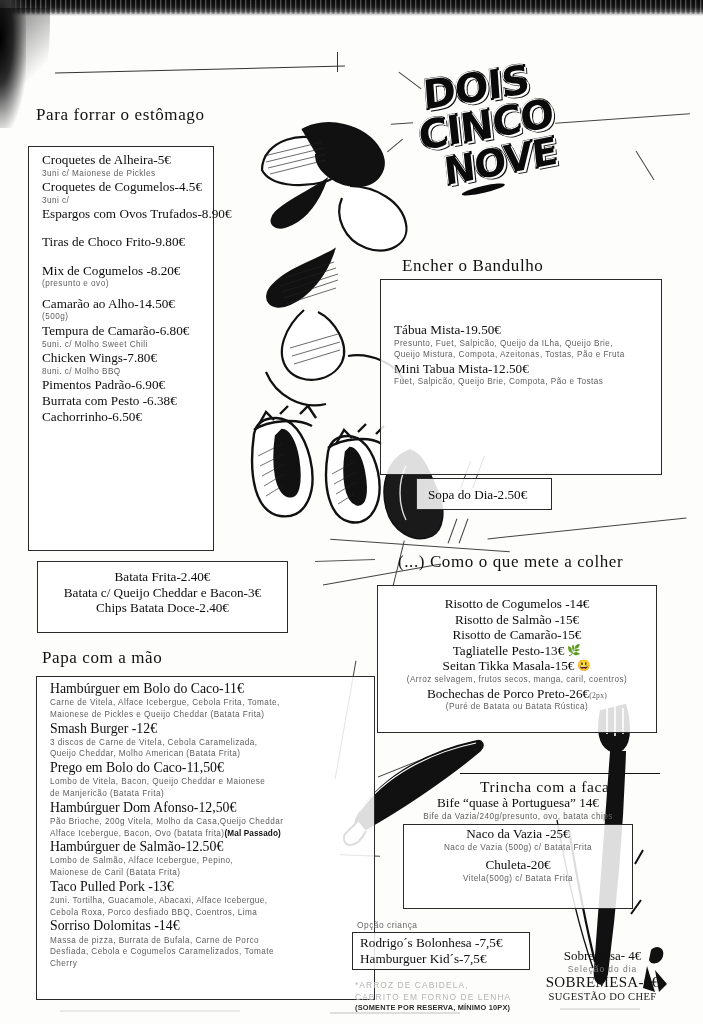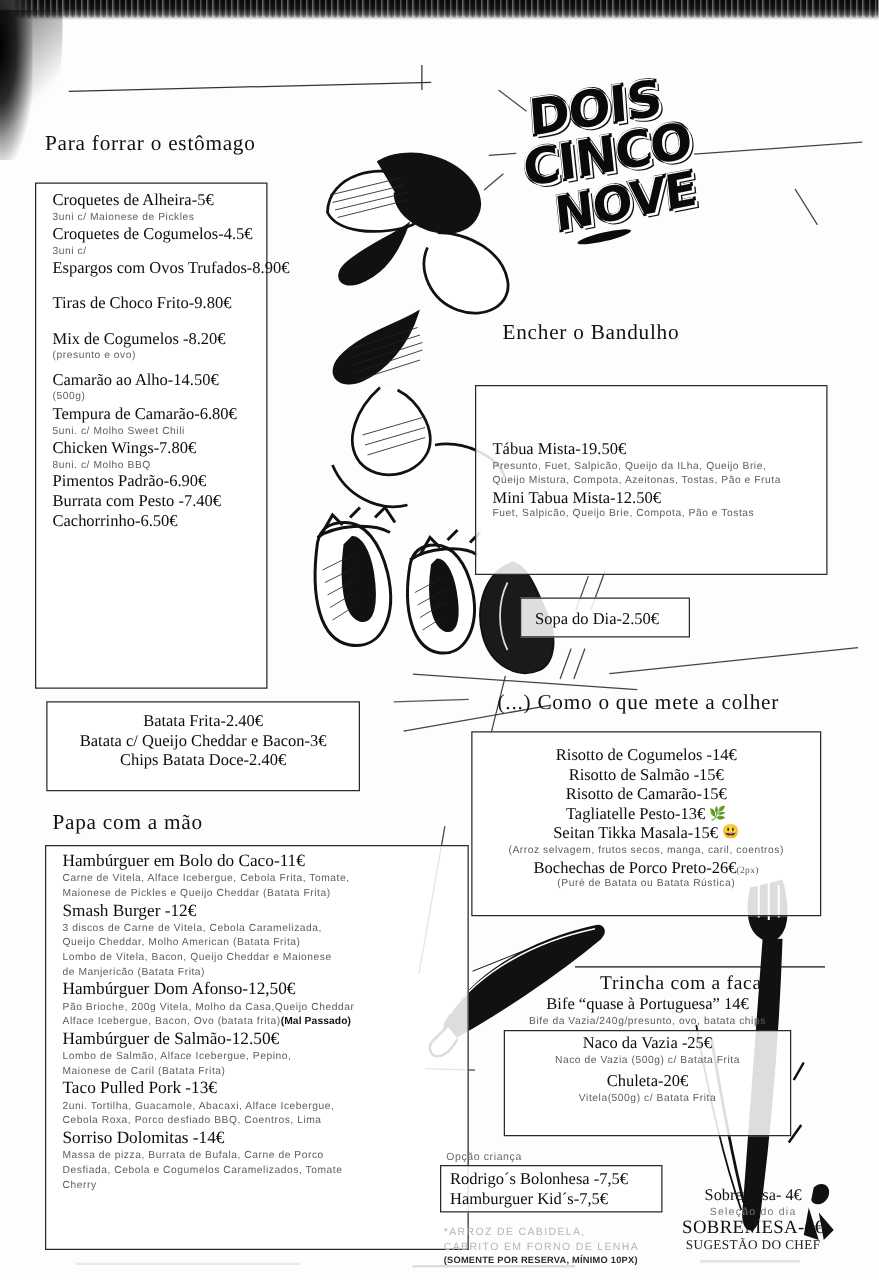--- a/index.html
+++ b/index.html
@@ -276,28 +276,28 @@
       <div class="item">Mix de Cogumelos -8.20€</div>
       <div class="desc">(presunto e ovo)</div>
       <div style="height:6px;"></div>
       <div class="item">Camarão ao Alho-14.50€</div>
       <div class="desc">(500g)</div>
       <div class="item">Tempura de Camarão-6.80€</div>
       <div class="desc">5uni. c/ Molho Sweet Chili</div>
       <div class="item">Chicken Wings-7.80€</div>
       <div class="desc">8uni. c/ Molho BBQ</div>
       <div class="item">Pimentos Padrão-6.90€</div>
-      <div class="item">Burrata com Pesto -7.40€</div>
+      <div class="item">Burrata com Pesto -6.38€</div>
       <div class="item">Cachorrinho-6.50€</div>
     </div>
   </div>
 
   <div class="section-title" style="left:402px;top:256px;">Encher o Bandulho</div>
 
-  <div class="menu-box" style="left:380px;top:308px;width:282px;height:152px;">
+  <div class="menu-box" style="left:380px;top:279px;width:282px;height:196px;">
     <div style="padding:42px 0 0 13px;">
       <div class="item">Tábua Mista-19.50€</div>
       <div class="desc">Presunto, Fuet, Salpicão, Queijo da ILha, Queijo Brie,</div>
       <div class="desc">Queijo Mistura, Compota, Azeitonas, Tostas, Pão e Fruta</div>
       <div class="item">Mini Tabua Mista-12.50€</div>
       <div class="desc">Fuet, Salpicão, Queijo Brie, Compota, Pão e Tostas</div>
     </div>
   </div>
 
   <div class="menu-box" style="left:416px;top:478px;width:136px;height:32px;">
@@ -317,20 +317,21 @@
   <div class="menu-box" style="left:36px;top:676px;width:339px;height:324px;">
     <div class="pad-l" style="padding-top:4px;">
       <div class="item big">Hambúrguer em Bolo do Caco-11€</div>
       <div class="desc">Carne de Vitela, Alface Icebergue, Cebola Frita, Tomate,</div>
       <div class="desc">Maionese de Pickles e Queijo Cheddar  (Batata Frita)</div>
 
       <div class="item big">Smash Burger -12€</div>
       <div class="desc">3 discos de Carne de Vitela, Cebola Caramelizada,</div>
       <div class="desc">Queijo Cheddar, Molho American  (Batata Frita)</div>
 
+      <div class="item big">Prego em Bolo do Caco-11,50€</div>
       <div class="desc">Lombo de Vitela, Bacon, Queijo Cheddar e Maionese</div>
       <div class="desc">de Manjericão  (Batata Frita)</div>
 
       <div class="item big">Hambúrguer Dom Afonso-12,50€</div>
       <div class="desc">Pão Brioche, 200g Vitela, Molho da Casa,Queijo Cheddar</div>
       <div class="desc"><span>Alface Icebergue, Bacon, Ovo  (batata frita)</span><span class="desc bold">(Mal Passado)</span></div>
 
       <div class="item big">Hambúrguer de Salmão-12.50€</div>
       <div class="desc">Lombo de Salmão, Alface Icebergue, Pepino,</div>
       <div class="desc">Maionese de Caril  (Batata Frita)</div>

